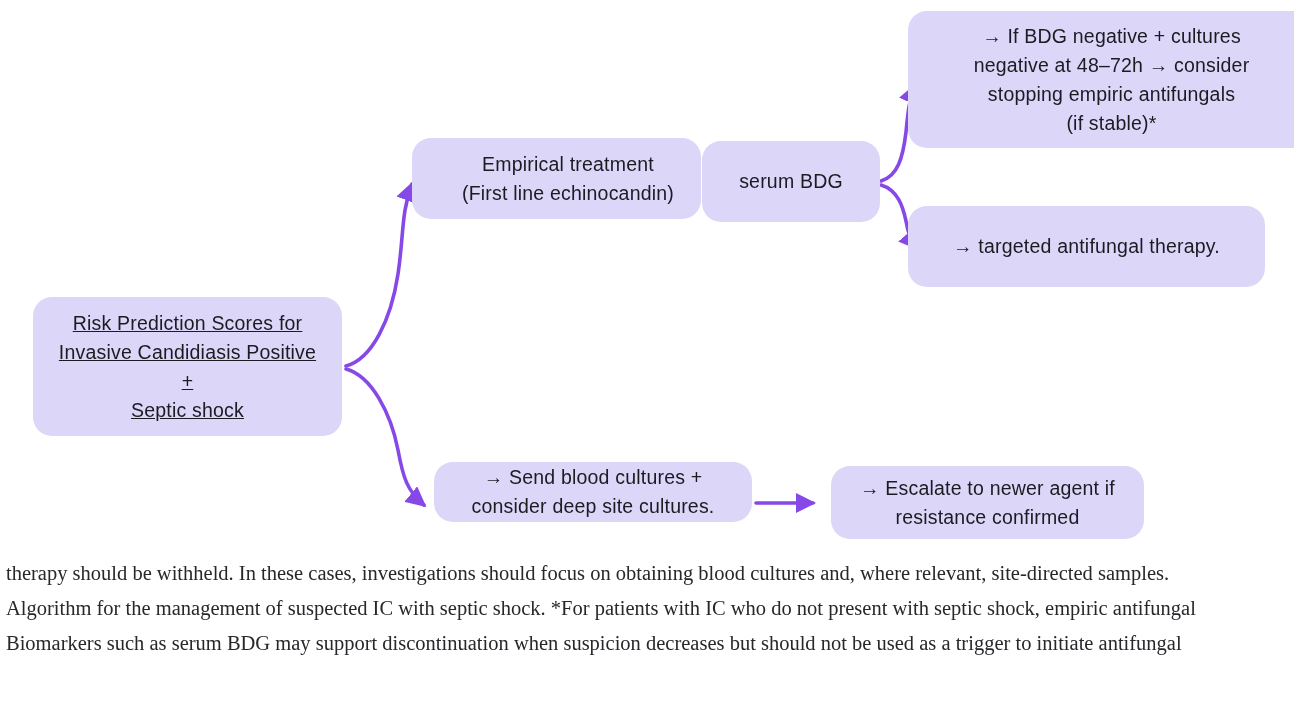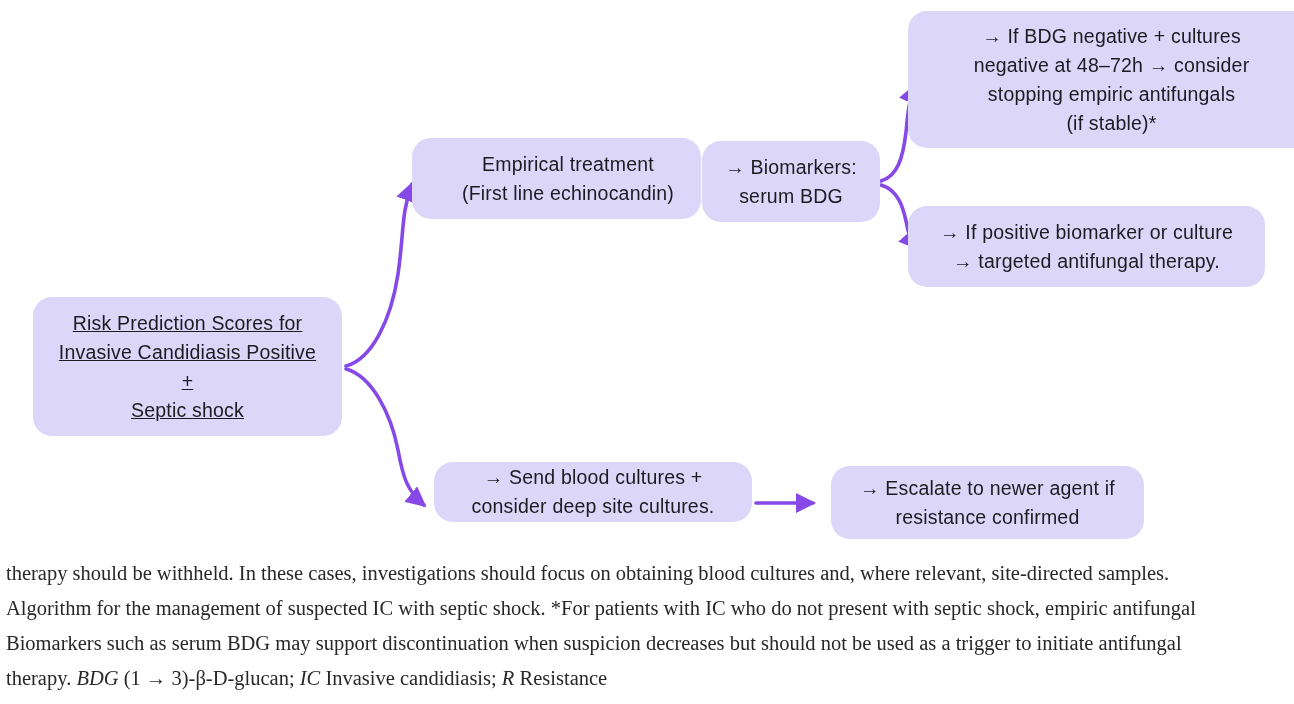--- a/index.html
+++ b/index.html
@@ -92,46 +92,43 @@
     <div class="node-line">+</div>
     <div class="node-line">Septic shock</div>
   </div>
 
   <div class="node" id="node-empirical">
     <div class="node-line">Empirical treatment</div>
     <div class="node-line">(First line echinocandin)</div>
   </div>
 
   <div class="node" id="node-biomarkers">
-    <div class="node-line">→ Biomarkers:</div>
     <div class="node-line">serum BDG</div>
   </div>
 
   <div class="node" id="node-bdgneg">
     <div class="node-line">→ If BDG negative + cultures</div>
     <div class="node-line">negative at 48–72h → consider</div>
     <div class="node-line">stopping empiric antifungals</div>
     <div class="node-line">(if stable)*</div>
   </div>
 
   <div class="node" id="node-bdgpos">
-    <div class="node-line">→ If positive biomarker or culture</div>
     <div class="node-line">→ targeted antifungal therapy.</div>
   </div>
 
   <div class="node" id="node-cultures">
     <div class="node-line">→ Send blood cultures +</div>
     <div class="node-line">consider deep site cultures.</div>
   </div>
 
   <div class="node" id="node-escalate">
     <div class="node-line">→ Escalate to newer agent if</div>
     <div class="node-line">resistance confirmed</div>
   </div>
 
   <div class="caption">
     <div class="caption-line"><span>therapy should be withheld. In these cases, investigations should focus on obtaining blood cultures and, where relevant, site-directed samples.</span></div>
     <div class="caption-line"><span>Algorithm for the management of suspected IC with septic shock. *For patients with IC who do not present with septic shock, empiric antifungal</span></div>
     <div class="caption-line"><span>Biomarkers such as serum BDG may support discontinuation when suspicion decreases but should not be used as a trigger to initiate antifungal</span></div>
-    <div class="caption-line"><span>therapy. </span><span class="it">BDG</span><span> (1 → 3)-β-D-glucan; </span><span class="it">IC</span><span> Invasive candidiasis; </span><span class="it">R</span><span> Resistance</span></div>
   </div>
 
 </div>
 
 </body></html>

